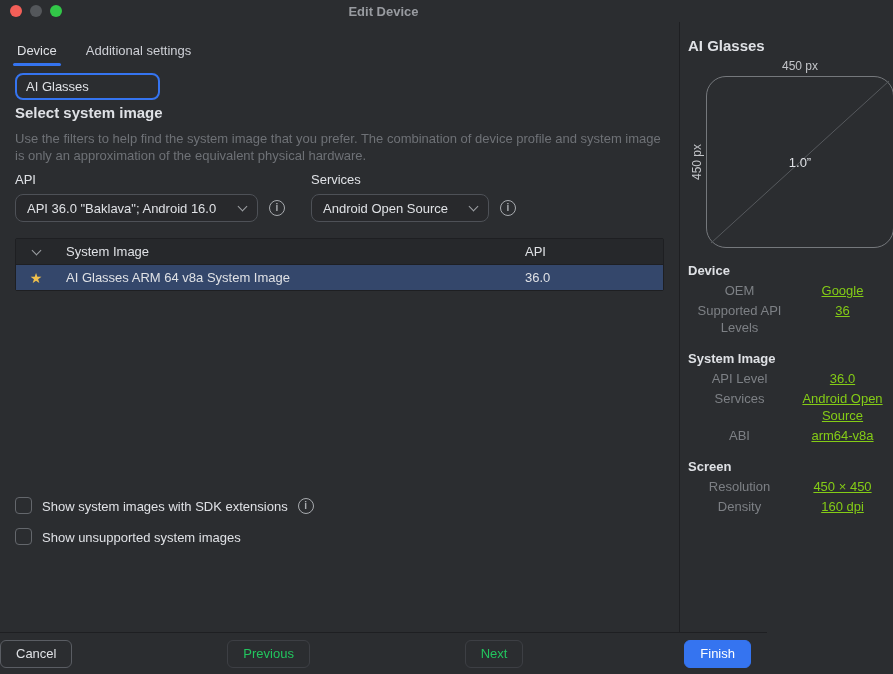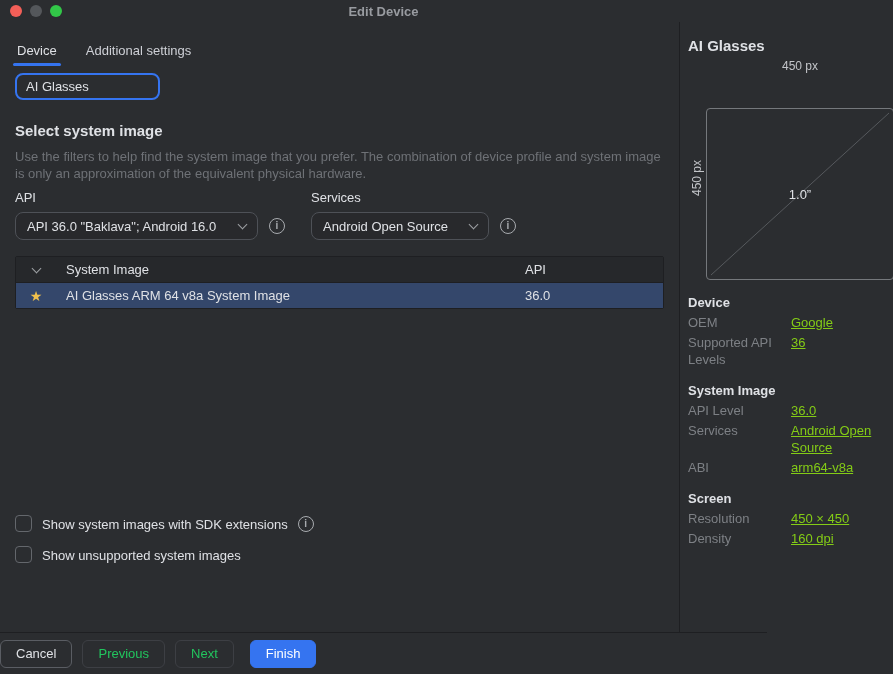--- a/index.html
+++ b/index.html
@@ -44,21 +44,21 @@
 
   .field-label { margin-top: 16px; color: #dfe1e5; }
   .name-input {
     margin-top: 7px; width: 145px; height: 27px;
     background: #2b2d30; color: #dfe1e5;
     border: 2px solid #3574f0; border-radius: 8px;
     padding: 0 9px; font-size: 13px; font-family: "Liberation Sans", sans-serif;
     outline: none; display: block;
   }
 
-  h2.section-title { font-size: 15px; font-weight: bold; margin-top: 22px; color: #dfe1e5; }
+  h2.section-title { font-size: 15px; font-weight: bold; margin-top: 4px; color: #dfe1e5; }
   .desc { margin-top: 9px; color: #6e7176; line-height: 17px; max-width: 655px; }
 
   
   .filters { display: flex; margin-top: 8px; }
   .filter-group { display: flex; flex-direction: column; }
   .filter-group .field-label { margin-top: 0; }
   .filter-row { display: flex; align-items: center; margin-top: 7px; }
   .select {
     display: inline-flex; align-items: center; justify-content: space-between;
     height: 28px; padding: 0 11px; gap: 10px;
@@ -108,39 +108,39 @@
   .fig-top { width: 188px; margin-left: 19px; text-align: center; color: #c3c5c9; font-size: 12px; }
   .fig-row { display: flex; align-items: center; margin-top: 3px; }
   .fig-left {
     width: 19px; flex: 0 0 19px; display: flex; align-items: center; justify-content: center;
     color: #c3c5c9; font-size: 12px;
     writing-mode: vertical-rl; transform: rotate(180deg);
     height: 172px;
   }
   .screen-box {
     position: relative; width: 188px; height: 172px;
-    border: 1px solid #75787c; border-radius: 4px; margin-top: 32px;
+    border: 1px solid #75787c; border-radius: 20px;
   }
   .screen-box svg { position: absolute; inset: 0; }
   .diag-label {
     position: absolute; left: 0; right: 0; top: 50%; transform: translateY(-50%);
     text-align: center; color: #dfe1e5; font-size: 13px;
   }
 
   .spec { padding-left: 1px; }
   .spec-heading { font-weight: bold; font-size: 13px; color: #dfe1e5; margin-top: 15px; margin-bottom: 4px; }
-  .spec-row { display: flex; line-height: 17px; margin-bottom: 3px; }
+  .spec-row { display: flex; line-height: 17px; margin-bottom: 3px; text-align: center; }
   .spec-label { width: 103px; flex: 0 0 103px; color: #7d8085; }
   .spec-value { flex: 1 1 auto; color: #84cc16; text-decoration: underline; }
 
   
   .footer {
     flex: 0 0 42px; height: 42px; border-top: 1px solid #1e1f22;
-    display: flex; align-items: center; justify-content: flex-start;
-    gap: 10px; padding-right: 16px;
+    display: flex; align-items: center; justify-content: space-between;
+    gap: 20px; padding-right: 16px;
   }
   .btn {
     height: 28px; padding: 0 15px; border-radius: 6px;
     background: transparent; border: 1px solid #5a5d63; color: #dfe1e5;
     font-size: 13px; font-family: "Liberation Sans", sans-serif; cursor: pointer;
   }
   .btn.disabled { border-color: #3d3f44; color: #22c55e; cursor: default; }
   .btn.primary { background: #3574f0; border-color: #3574f0; color: #ffffff; margin-left: 6px; }
 </style>
 </head>

